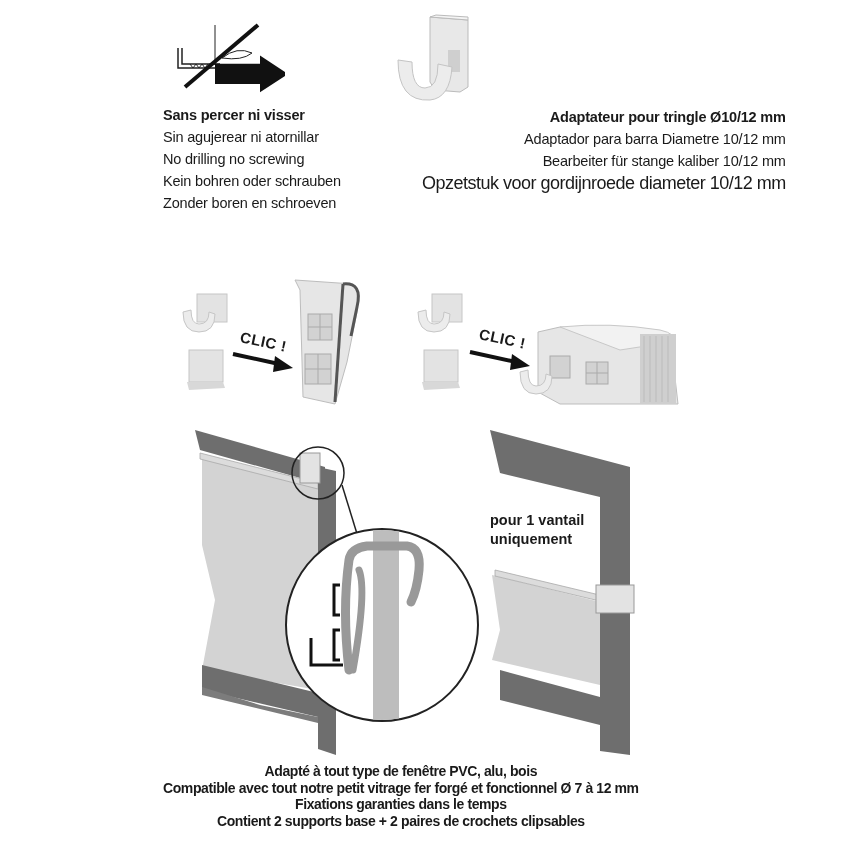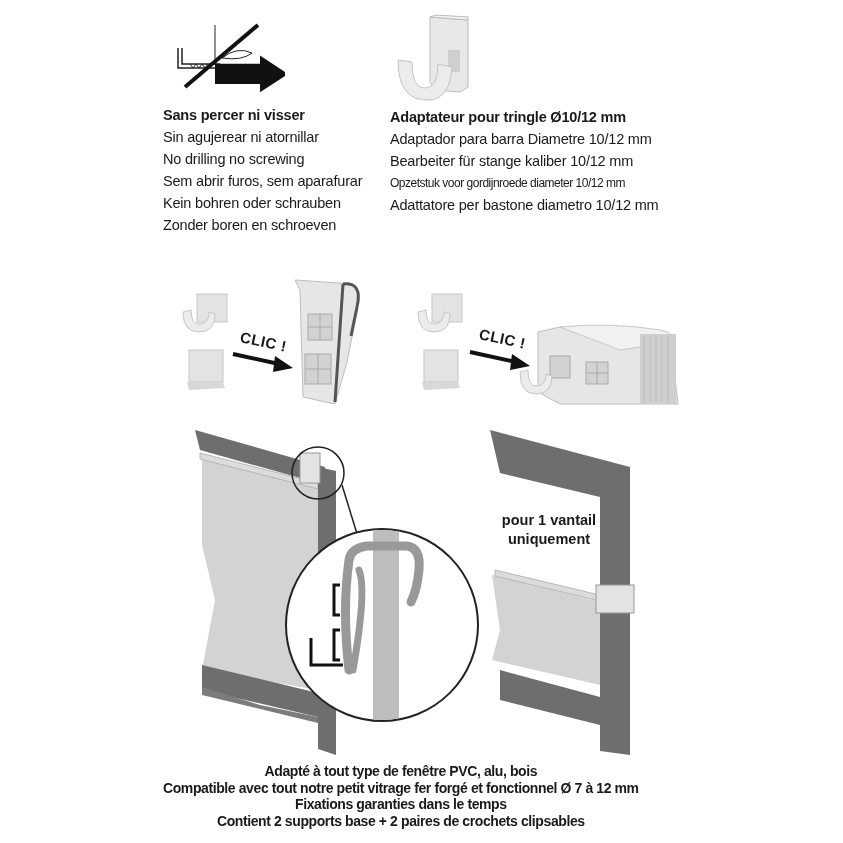--- a/index.html
+++ b/index.html
@@ -4,21 +4,21 @@
 <style>
   html, body { margin:0; padding:0; background:#ffffff; }
   body { width:843px; height:843px; position:relative; overflow:hidden; font-family:"Liberation Sans", sans-serif; color:#1a1a1a; }
   .abs { position:absolute; }
   .textblock { position:absolute; font-size:14.5px; line-height:22px; letter-spacing:-0.2px; }
   .textblock .bold { font-weight:bold; }
   .textblock div { white-space:nowrap; }
   .bottom { position:absolute; left:163px; top:763px; font-size:14px; line-height:16.5px; font-weight:bold; letter-spacing:-0.4px; }
   .bottom div { white-space:nowrap;text-align:center; }
   .clic { position:absolute; font-weight:bold; font-size:15px; letter-spacing:0.5px; }
-  .vantail { position:absolute; left:490px; top:511px; font-size:14.5px; font-weight:bold; line-height:19px; text-align:center; width:118px; }
+  .vantail { position:absolute; left:490px; top:511px; font-size:14.5px; font-weight:bold; line-height:19px; text-align:left; width:118px; }
 </style>
 </head>
 <body>
 
 <div class="abs" style="left:160px;top:10px;width:125px;height:90px;">
   <svg width="125" height="90" viewBox="0 0 125 90">
     <line x1="55" y1="15" x2="55" y2="55" stroke="#222" stroke-width="1"></line>
     <path d="M18 38 L18 58 L60 58" fill="none" stroke="#222" stroke-width="1.5"></path>
     <path d="M22 38 L22 54 L60 54" fill="none" stroke="#222" stroke-width="1.5"></path>
     <path d="M30 54 l3 4 l3 -4 l3 4 l3 -4 l3 4 l3 -4" fill="none" stroke="#222" stroke-width="1"></path>
@@ -35,31 +35,29 @@
     <polygon points="40,5 46,3 78,5 78,8" fill="#f4f4f4" stroke="#bbb" stroke-width="1"></polygon>
     <rect x="58" y="38" width="12" height="22" fill="#cfcfcf"></rect>
     <path d="M8 48 Q8 90 40 88 Q60 86 62 55 L48 52 Q48 76 35 76 Q22 76 22 50 Z" fill="#ececec" stroke="#c4c4c4" stroke-width="1"></path>
   </svg>
 </div>
 
 <div class="textblock" style="left:163px;top:104px;">
   <div class="bold">Sans percer ni visser</div>
   <div>Sin agujerear ni atornillar</div>
   <div>No drilling no screwing</div>
-  <div>Sem abrir furos, sem  aparafurar</div>
   <div>Kein bohren oder schrauben</div>
   <div>Zonder boren en schroeven</div>
 </div>
 
-<div class="textblock" style="left:390px;top:106px;">
+<div class="textblock" style="left:390px;top:106px;text-align:right;">
   <div class="bold">Adaptateur pour tringle Ø10/12 mm</div>
   <div>Adaptador para barra Diametre 10/12 mm</div>
   <div>Bearbeiter für stange kaliber 10/12 mm</div>
-  <div style="font-size:12px;letter-spacing:-0.5px;">Opzetstuk voor gordijnroede diameter 10/12 mm</div>
-  <div>Adattatore per bastone diametro 10/12 mm</div>
+  <div style="font-size:18px;letter-spacing:-0.5px;margin-left:32px;">Opzetstuk voor gordijnroede diameter 10/12 mm</div>
 </div>
 
 <div class="abs" style="left:175px;top:272px;width:200px;height:140px;">
   <svg width="200" height="140" viewBox="0 0 200 140">
 
     <rect x="22" y="22" width="30" height="28" fill="#e3e3e3" stroke="#c6c6c6"></rect>
     <path d="M8 40 Q8 60 24 60 Q40 60 40 42 L34 40 Q34 52 24 52 Q16 52 16 38 Z" fill="#ececec" stroke="#c6c6c6"></path>
 
     <rect x="14" y="78" width="34" height="32" fill="#e3e3e3" stroke="#c6c6c6"></rect>
     <path d="M12 110 L48 110 L50 116 L14 118 Z" fill="#d8d8d8"></path>

